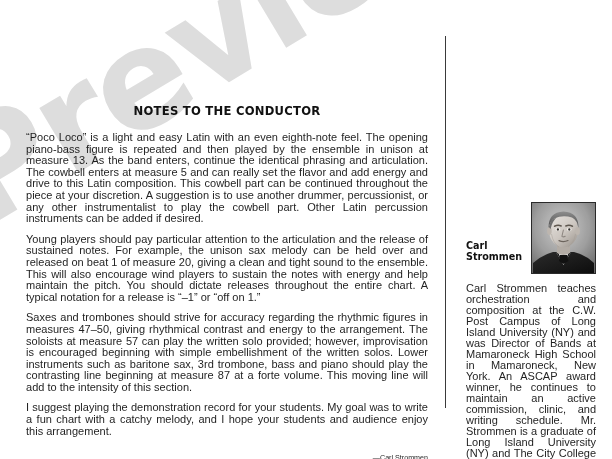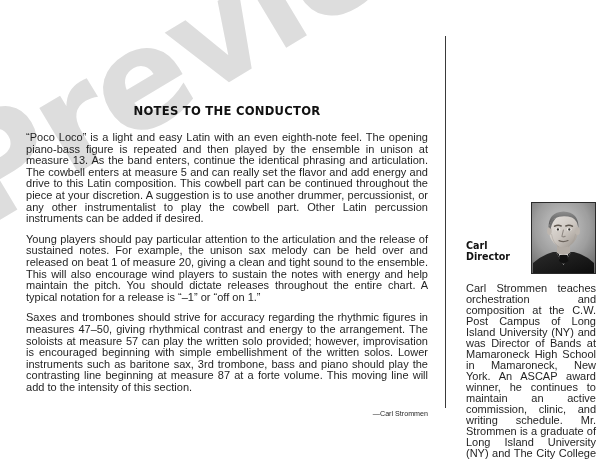--- a/index.html
+++ b/index.html
@@ -146,20 +146,21 @@
 
   <div id="column-divider"></div>
 
   <div id="left-column">
 
     <h1 id="notes-heading">NOTES TO THE CONDUCTOR</h1>
 
     <p class="body-paragraph">“Poco Loco” is a light and easy Latin with an even eighth-note feel. The opening piano-bass figure is repeated and then played by the ensemble in unison at measure 13. As the band enters, continue the identical phrasing and articulation. The cowbell enters at measure 5 and can really set the flavor and add energy and drive to this Latin composition. This cowbell part can be continued throughout the piece at your discretion. A suggestion is to use another drummer, percussionist, or any other instrumentalist to play the cowbell part. Other Latin percussion instruments can be added if desired.</p>
     <p class="body-paragraph">Young players should pay particular attention to the articulation and the release of sustained notes. For example, the unison sax melody can be held over and released on beat 1 of measure 20, giving a clean and tight sound to the ensemble. This will also encourage wind players to sustain the notes with energy and help maintain the pitch. You should dictate releases throughout the entire chart. A typical notation for a release is “–1” or “off on 1.”</p>
     <p class="body-paragraph">Saxes and trombones should strive for accuracy regarding the rhythmic figures in measures 47–50, giving rhythmical contrast and energy to the arrangement. The soloists at measure 57 can play the written solo provided; however, improvisation is encouraged beginning with simple embellishment of the written solos. Lower instruments such as baritone sax, 3rd trombone, bass and piano should play the contrasting line beginning at measure 87 at a forte volume. This moving line will add to the intensity of this section.</p>
+    <p class="body-paragraph">I suggest playing the demonstration record for your students. My goal was to write a fun chart with a catchy melody, and I hope your students and audience enjoy this arrangement.</p>
 
     <p id="signature">—Carl Strommen</p>
   </div>
 
   <div id="right-column">
 
     <div id="bio-header">
 
       <div id="composer-photo">
         <svg width="63" height="70" viewBox="0 0 63 70" xmlns="http://www.w3.org/2000/svg">
@@ -220,21 +221,21 @@
 
           <path d="M19.5 31 Q21 40 27 44" stroke="#a49d96" stroke-width="0.9" fill="none" opacity="0.55"></path>
           <path d="M43.5 31 Q42 40 36 44" stroke="#a49d96" stroke-width="0.9" fill="none" opacity="0.55"></path>
 
           <rect x="0" y="0" width="63" height="70" fill="none"></rect>
         </svg>
       </div>
 
       <div id="composer-name">
         <span class="name-line">Carl</span>
-        <span class="name-line">Director</span>
+        <span class="name-line">Strommen</span>
       </div>
 
     </div>
 
     <p id="bio-text">Carl Strommen teaches orchestration and composition at the C.W. Post Campus of Long Island University (NY) and was Director of Bands at Mamaroneck High School in Mamaroneck, New York. An ASCAP award winner, he continues to maintain an active commission, clinic, and writing schedule. Mr. Strommen is a graduate of Long Island University (NY) and The City College of New York.</p>
 
   </div>
 
 </div>
 

